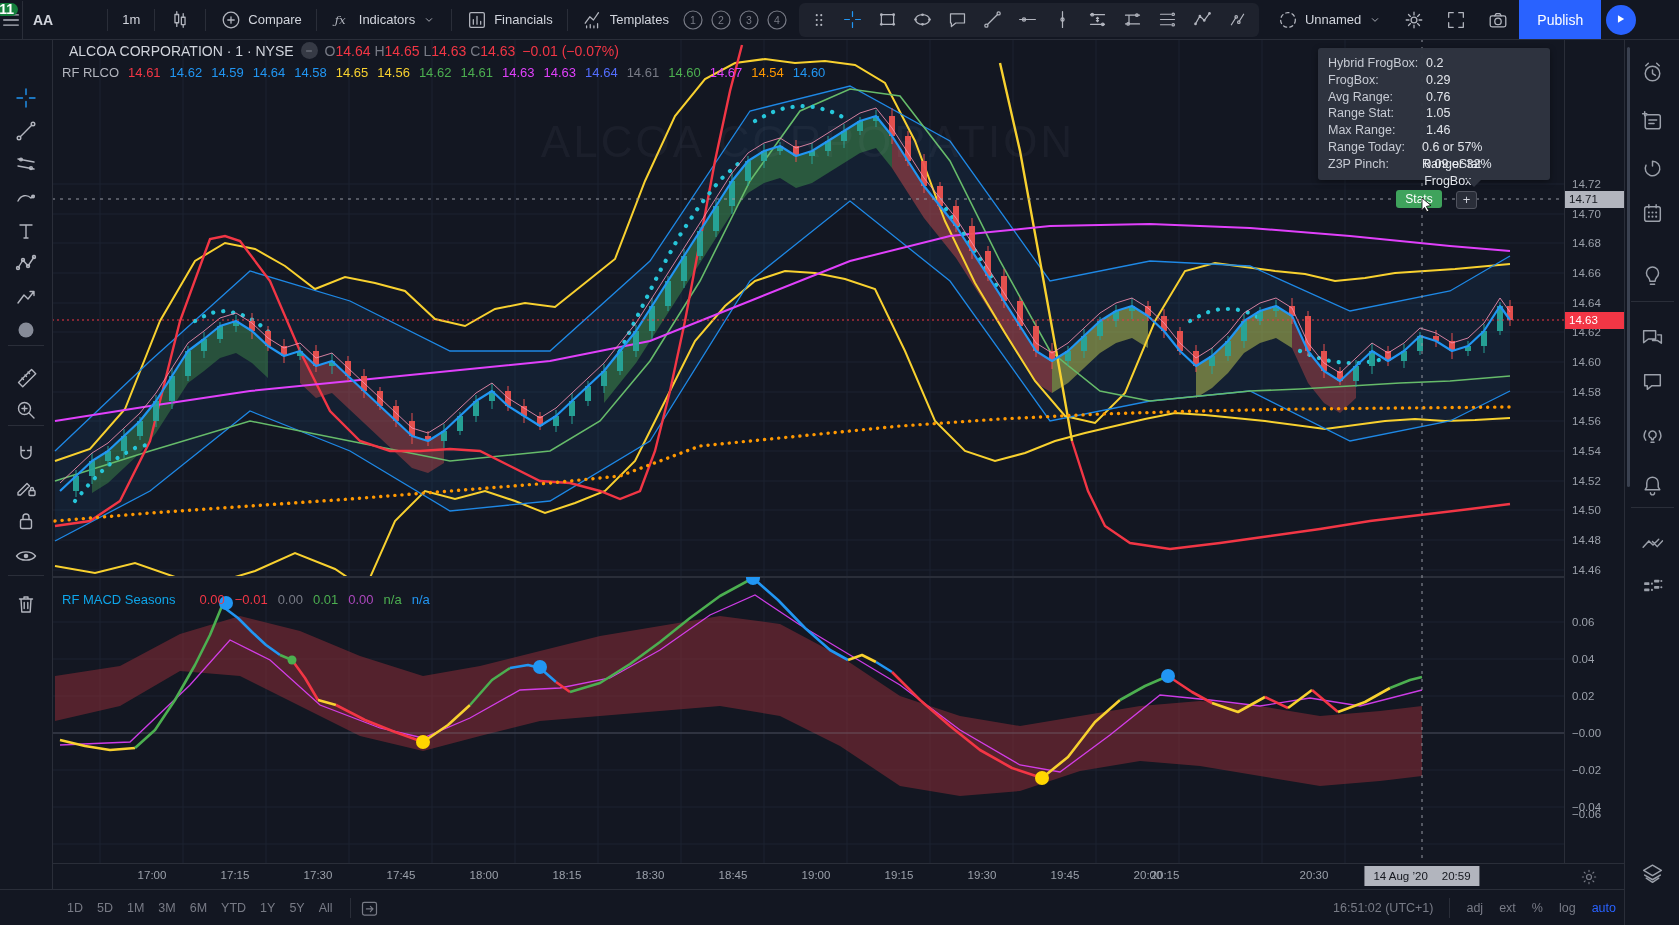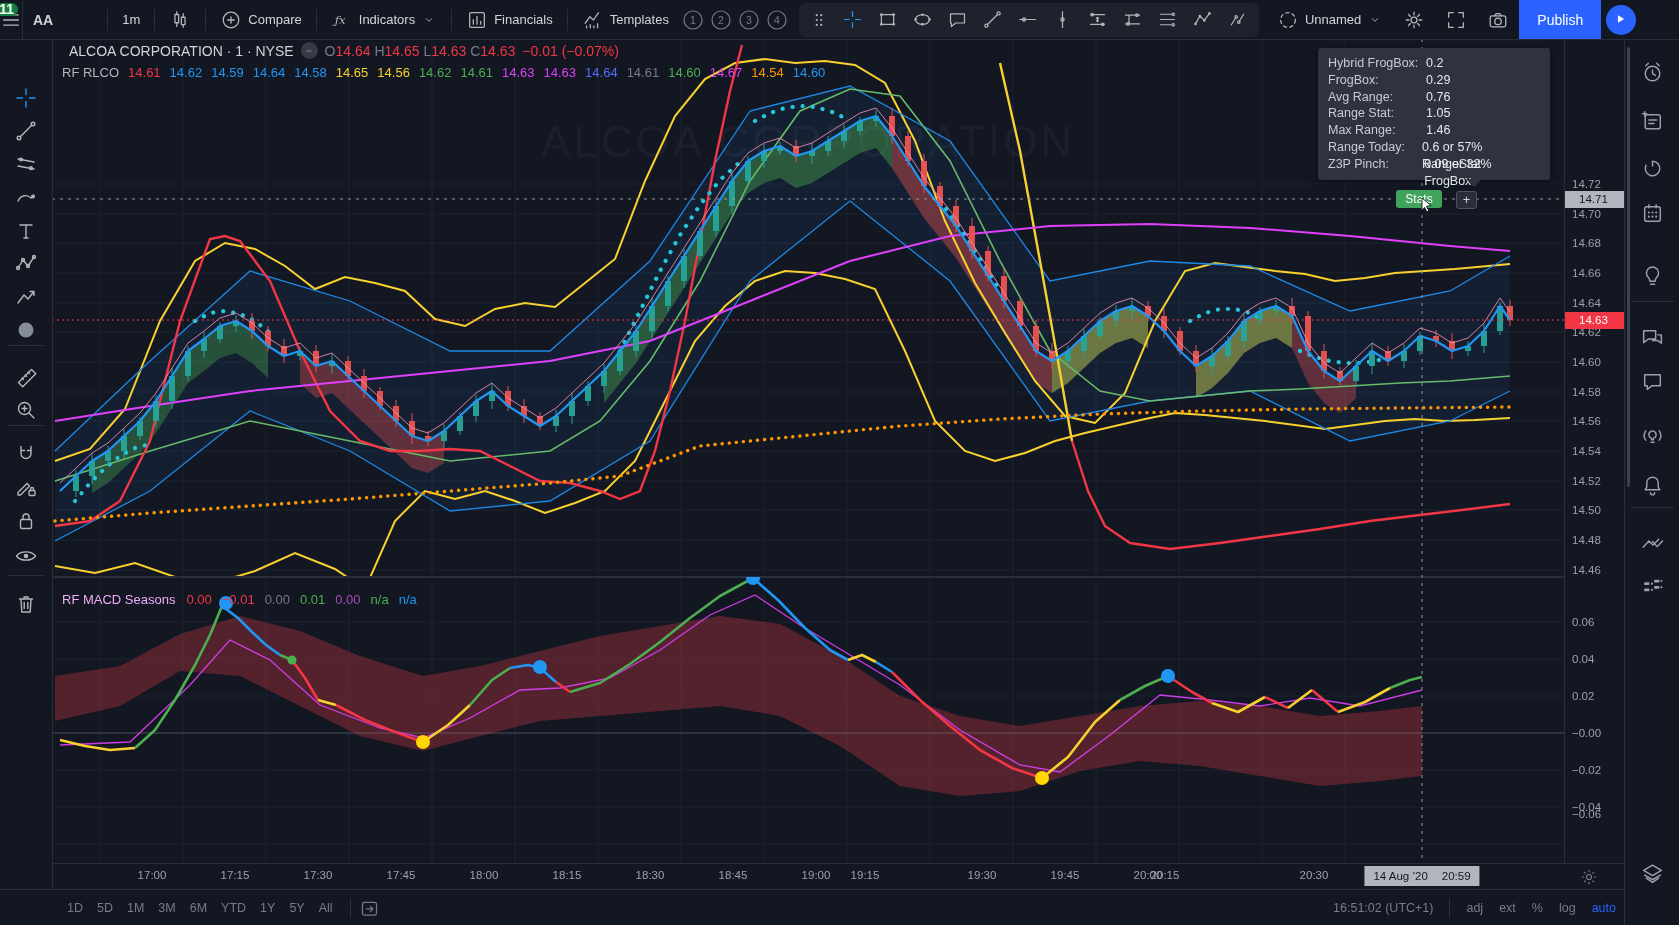--- a/index.html
+++ b/index.html
@@ -39,25 +39,25 @@
   .legend{position:absolute;z-index:25;display:flex;align-items:center;gap:7px;white-space:nowrap;}
   #legend-main{left:10px;top:3px;font-size:14px;}
   #legend-title{color:#d1d4dc;cursor:pointer;margin-left:7px;}
   #legend-hide{width:17px;height:17px;border-radius:50%;background:#363a45;color:#9ba0aa;display:flex;align-items:center;justify-content:center;cursor:pointer;}
   #legend-hide svg{width:12px;height:12px;}
   .ohlc span.k{color:#787b86;}
   #legend-rlco{left:10px;top:26px;font-size:13px;}
   #legend-rlco .lbl{color:#b2b5be;margin-right:2px;}
   #legend-rlco .v{margin-right:2px;}
   #legend-macd{left:10px;top:553px;font-size:13px;}
-  #legend-macd .lbl{color:#f0abfc;margin-right:4px;}
+  #legend-macd .lbl{color:#0ea5e9;margin-right:17px;}
   
   #price-axis{position:absolute;left:1512px;top:0;width:60px;height:824px;border-left:1px solid #2a2e39;background:#131722;cursor:ns-resize;z-index:10;}
   .ax-tick{position:absolute;left:7px;height:15px;line-height:15px;font-size:11.5px;color:#9ba0aa;}
-  .ax-label{position:absolute;left:0;width:76px;height:17px;line-height:17px;font-size:11.5px;text-align:left;padding-left:14px;box-sizing:border-box;z-index:12;}
+  .ax-label{position:absolute;left:0;width:76px;height:17px;line-height:17px;font-size:11.5px;text-align:left;padding-left:4px;box-sizing:border-box;z-index:12;}
   #time-axis{position:absolute;left:0;top:824px;width:1572px;height:26px;border-top:1px solid #2a2e39;background:#131722;cursor:ew-resize;z-index:10;}
   .tx-tick{position:absolute;top:5px;font-size:11.5px;color:#9ba0aa;transform:translateX(-50%);}
   #time-crosslabel{position:absolute;top:2px;height:20px;line-height:20px;background:#b2b5be;color:#14171e;font-size:11.5px;padding:0 9px;transform:translateX(-50%);display:flex;gap:14px;z-index:12;}
   #axis-sun{position:absolute;left:1527px;top:3px;width:20px;height:20px;color:#787b86;cursor:pointer;}
   
   #stats-tooltip{position:absolute;left:1266px;top:9px;width:212px;background:rgba(48,53,64,0.97);border-radius:3px;padding:7px 10px;z-index:35;font-size:12.5px;color:#cfd3dc;box-shadow:0 2px 6px rgba(0,0,0,0.4);}
   .tt-row{display:flex;height:16.8px;line-height:16.8px;}
   .tt-row .l{width:98px;color:#c7cbd4;}
   .tt-row .v{color:#e3e6ec;}
   #tt-notch{position:absolute;left:148px;bottom:-7px;width:0;height:0;border-left:8px solid transparent;border-right:8px solid transparent;border-top:8px solid rgba(48,53,64,0.97);}
@@ -813,21 +813,21 @@
         </span>
     <div class="tx-tick" style="left: 100px;">17:00</div>
         <div class="tx-tick" style="left: 183px;">17:15</div>
         <div class="tx-tick" style="left: 266px;">17:30</div>
         <div class="tx-tick" style="left: 349px;">17:45</div>
         <div class="tx-tick" style="left: 432px;">18:00</div>
         <div class="tx-tick" style="left: 515px;">18:15</div>
         <div class="tx-tick" style="left: 598px;">18:30</div>
         <div class="tx-tick" style="left: 681px;">18:45</div>
         <div class="tx-tick" style="left: 764px;">19:00</div>
-        <div class="tx-tick" style="left: 813px;">19:15</div>
+        <div class="tx-tick" style="left: 847px;">19:15</div>
         <div class="tx-tick" style="left: 930px;">19:30</div>
         <div class="tx-tick" style="left: 1013px;">19:45</div>
         <div class="tx-tick" style="left: 1096px;">20:00</div>
         <div class="tx-tick" style="left: 1113px;">20:15</div>
         <div class="tx-tick" style="left: 1262px;">20:30</div>
         <div class="tx-tick" style="left: 1345px;">20:45</div>
         <div id="time-crosslabel" style="left: 1370px;">
           <span>14 Aug ’20</span>
           <span>20:59</span>
         </div>

